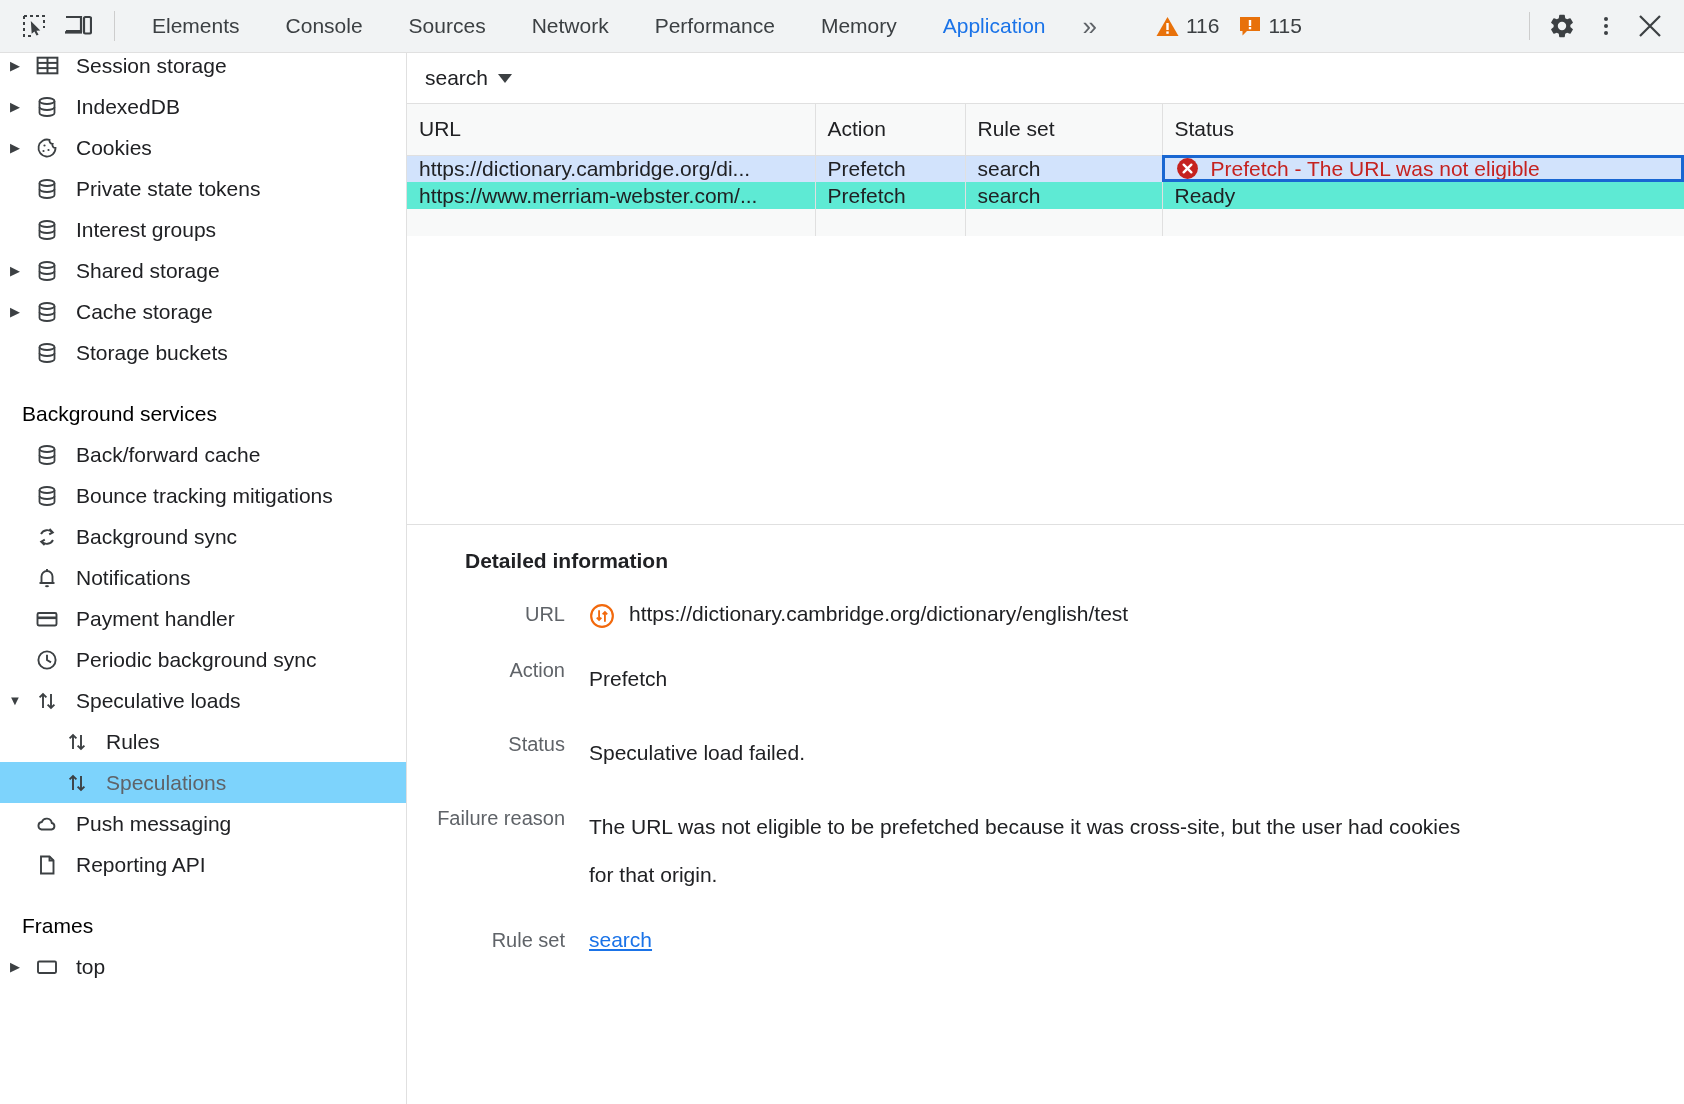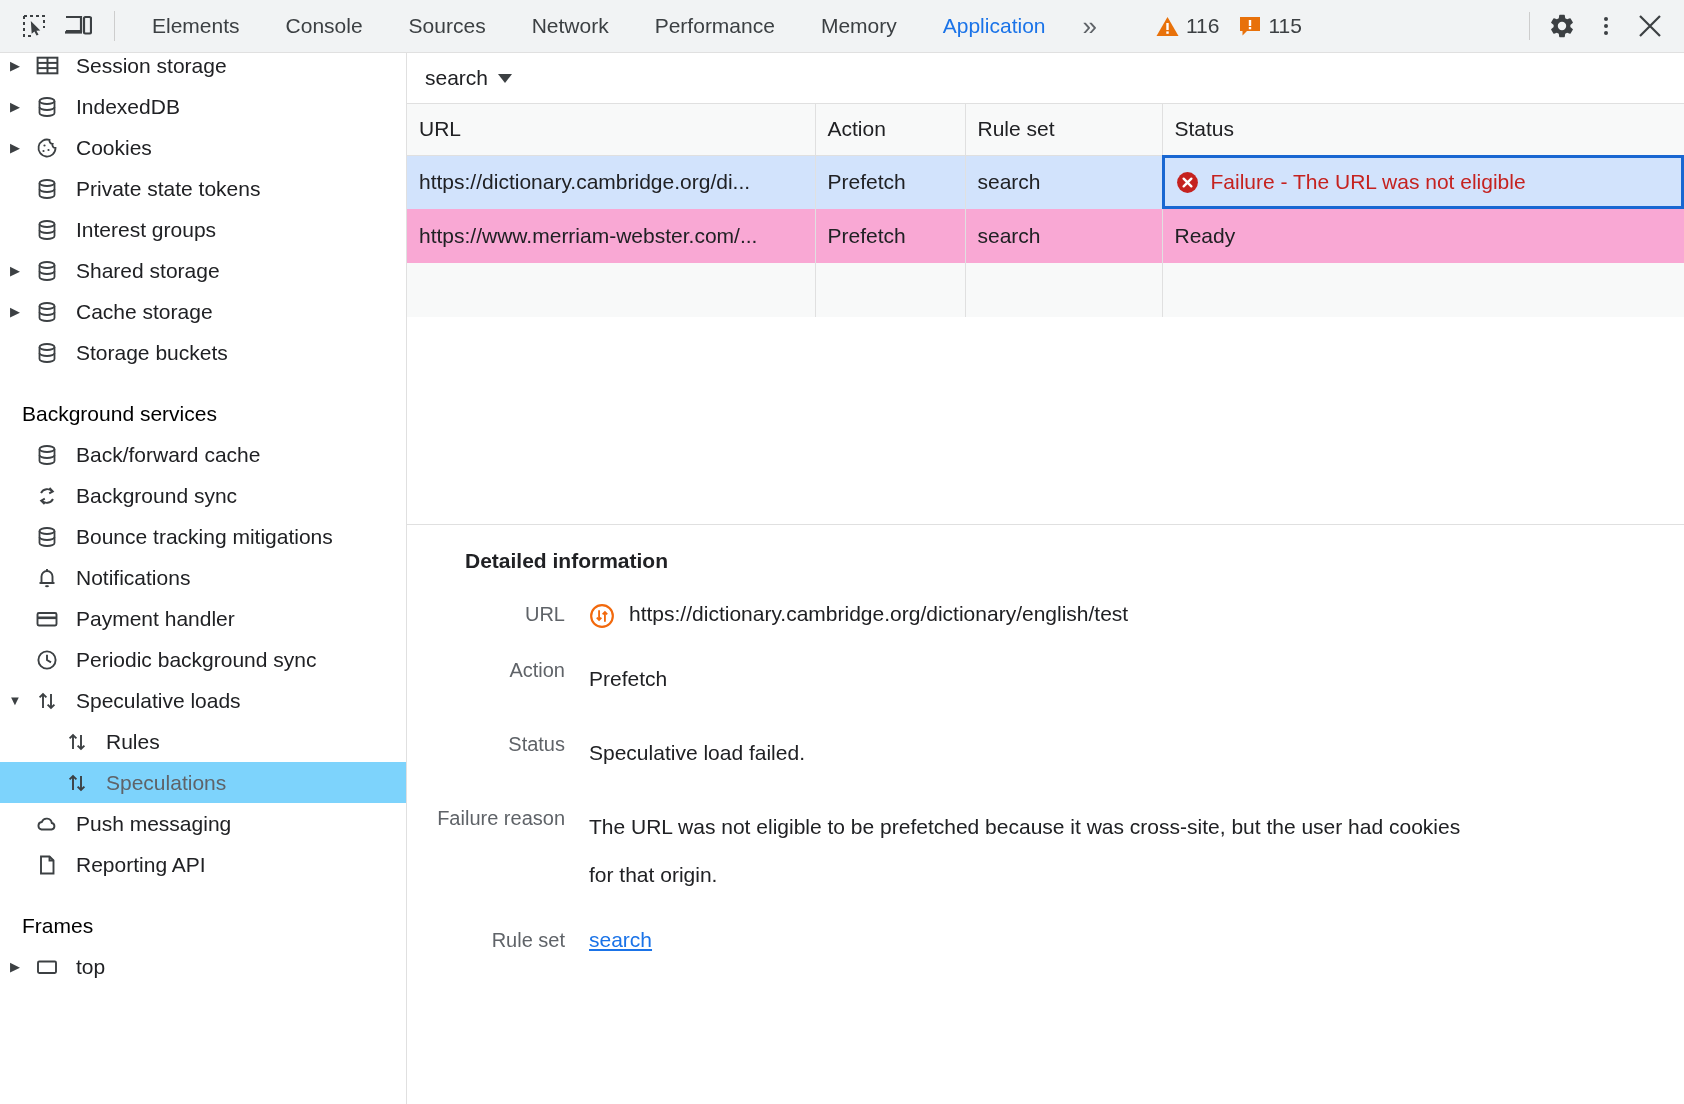--- a/index.html
+++ b/index.html
@@ -162,29 +162,29 @@
     font-size: 21px;
     color: #202124;
     height: 51px;
     padding: 0 12px;
     border-right: 1px solid #e0e0e0;
     border-bottom: 1px solid #e0e0e0;
   }
   table.spec td {
     font-size: 21px;
     color: #202124;
-    height: 54px;
+    height: 27px;
     padding: 0 12px;
     border-right: 1px solid #e0e0e0;
     overflow: hidden;
     text-overflow: ellipsis;
     white-space: nowrap;
   }
   tr.row-selected td { background: #d2e3fc; }
-  tr.row-alt td { background: #f9a8d4; }
+  tr.row-alt td { background: #5eead4; }
   td.focus-cell {
     outline: 3px solid #1967d2;
     outline-offset: -3px;
     position: relative;
   }
   .status-fail {
     display: flex; align-items: center; gap: 11px;
     color: #c5221f;
     font-size: 21px;
   }
@@ -446,40 +446,40 @@
             <path d="M4.5 12 a7.5 3 0 0 0 15 0" fill="none" stroke="#3c4043" stroke-width="1.8"></path>
           </svg>
       </span>
       <span class="s-label">Back/forward cache</span>
     </div>
 
 
     <div class="side-row">
       <span class="twisty none">▶</span>
       <span class="s-icon">
+        <svg width="24" height="24" viewBox="0 0 24 24">
+            <ellipse cx="12" cy="6" rx="7.5" ry="3" fill="none" stroke="#3c4043" stroke-width="1.8"></ellipse>
+            <path d="M4.5 6 v12 a7.5 3 0 0 0 15 0 V6" fill="none" stroke="#3c4043" stroke-width="1.8"></path>
+            <path d="M4.5 12 a7.5 3 0 0 0 15 0" fill="none" stroke="#3c4043" stroke-width="1.8"></path>
+          </svg>
+      </span>
+      <span class="s-label">Bounce tracking mitigations</span>
+    </div>
+
+    <div class="side-row">
+      <span class="twisty none">▶</span>
+      <span class="s-icon">
         <svg width="24" height="24" viewBox="0 0 24 24" stroke="#3c4043" stroke-width="1.9" fill="none">
             <path d="M17.5 7.5 A7 7 0 0 0 6 9"></path>
             <path d="M6.5 16.5 A7 7 0 0 0 18 15"></path>
             <path d="M14.5 4 L17.8 7.4 L14.2 9.4"></path>
             <path d="M9.6 20 L6.2 16.6 L9.8 14.6"></path>
           </svg>
       </span>
       <span class="s-label">Background sync</span>
-    </div>
-
-    <div class="side-row">
-      <span class="twisty none">▶</span>
-      <span class="s-icon">
-        <svg width="24" height="24" viewBox="0 0 24 24">
-            <ellipse cx="12" cy="6" rx="7.5" ry="3" fill="none" stroke="#3c4043" stroke-width="1.8"></ellipse>
-            <path d="M4.5 6 v12 a7.5 3 0 0 0 15 0 V6" fill="none" stroke="#3c4043" stroke-width="1.8"></path>
-            <path d="M4.5 12 a7.5 3 0 0 0 15 0" fill="none" stroke="#3c4043" stroke-width="1.8"></path>
-          </svg>
-      </span>
-      <span class="s-label">Bounce tracking mitigations</span>
     </div>
 
     <div class="side-row">
       <span class="twisty none">▶</span>
       <span class="s-icon">
         <svg width="24" height="24" viewBox="0 0 24 24" stroke="#3c4043" stroke-width="1.9" fill="none">
             <path d="M6.5 17 V10.5 a5.5 5.5 0 0 1 11 0 V17 Z"></path>
             <line x1="4.5" y1="17" x2="19.5" y2="17"></line>
             <path d="M12 5 V3"></path>
             <path d="M10.6 19.5 a1.6 1.6 0 0 0 2.8 0"></path>
@@ -616,21 +616,21 @@
         <tr class="row-selected">
           <td>https://dictionary.cambridge.org/di...</td>
           <td>Prefetch</td>
           <td>search</td>
           <td class="focus-cell" style="border-right:none">
             <span class="status-fail">
               <svg width="25" height="25" viewBox="0 0 24 24">
                 <circle cx="12" cy="12" r="10" fill="#c5221f"></circle>
                 <path d="M8.3 8.3 L15.7 15.7 M15.7 8.3 L8.3 15.7" stroke="#ffffff" stroke-width="2.3" stroke-linecap="round"></path>
               </svg>
-              <span>Failure - The URL was not eligible</span>
+              <span>Prefetch - The URL was not eligible</span>
             </span>
           </td>
         </tr>
         <tr class="row-alt">
           <td>https://www.merriam-webster.com/...</td>
           <td>Prefetch</td>
           <td>search</td>
           <td style="border-right:none">Ready</td>
         </tr>
         <tr class="filler-row">

